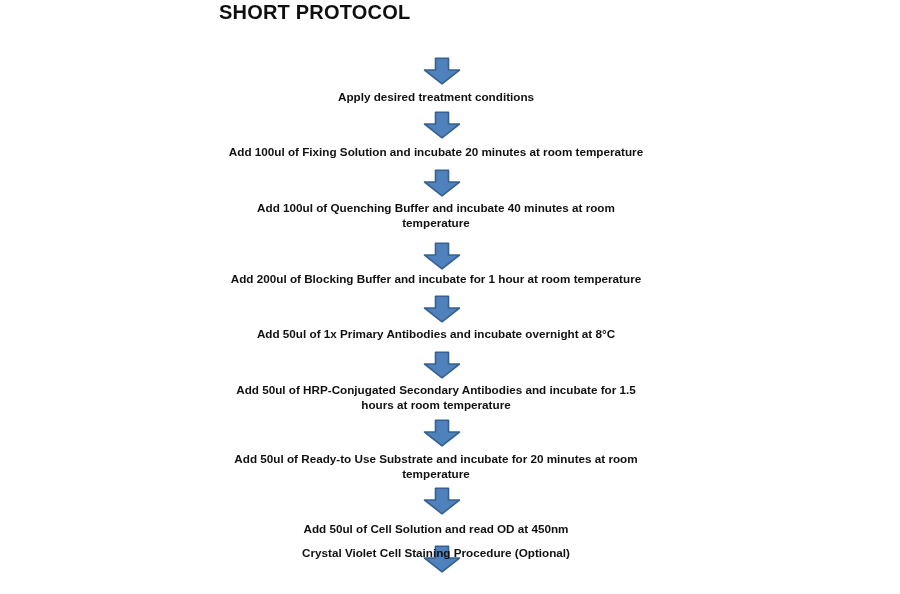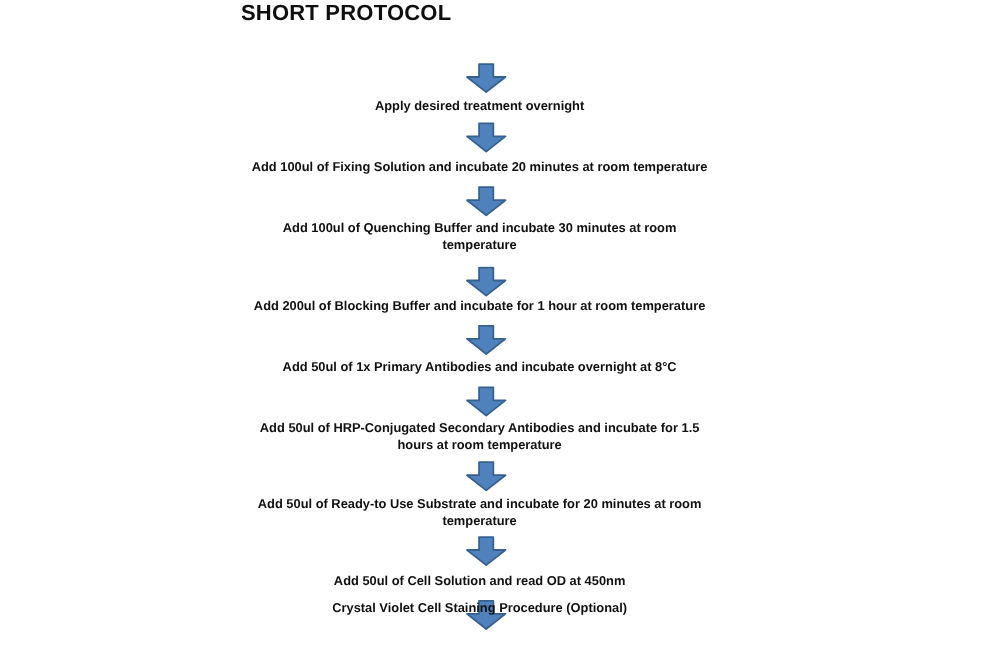--- a/index.html
+++ b/index.html
@@ -68,37 +68,37 @@
 
   <div class="title">SHORT PROTOCOL</div>
 
 
   <div class="arrow a1">
     <svg viewBox="0 0 40 28">
         <path d="M13.5 1.2 H26.5 V13 H37.5 L20 26.8 L2.5 13 H13.5 Z" stroke-width="1.6" stroke-linejoin="round" fill="#4f81bd" stroke="#36618e"></path>
       </svg>
   </div>
 
-  <div class="step s2">Apply desired treatment overnight</div>
+  <div class="step s2">Apply desired treatment conditions</div>
 
   <div class="arrow a2">
     <svg viewBox="0 0 40 28">
         <path d="M13.5 1.2 H26.5 V13 H37.5 L20 26.8 L2.5 13 H13.5 Z" stroke-width="1.6" stroke-linejoin="round" fill="#4f81bd" stroke="#36618e"></path>
       </svg>
   </div>
 
   <div class="step s3">Add 100ul of Fixing Solution and incubate 20 minutes at room temperature</div>
 
   <div class="arrow a3">
     <svg viewBox="0 0 40 28">
         <path d="M13.5 1.2 H26.5 V13 H37.5 L20 26.8 L2.5 13 H13.5 Z" stroke-width="1.6" stroke-linejoin="round" fill="#4f81bd" stroke="#36618e"></path>
       </svg>
   </div>
 
-  <div class="step s4">Add 100ul of Quenching Buffer and incubate 30 minutes at room
+  <div class="step s4">Add 100ul of Quenching Buffer and incubate 40 minutes at room
 temperature</div>
 
   <div class="arrow a4">
     <svg viewBox="0 0 40 28">
         <path d="M13.5 1.2 H26.5 V13 H37.5 L20 26.8 L2.5 13 H13.5 Z" stroke-width="1.6" stroke-linejoin="round" fill="#4f81bd" stroke="#36618e"></path>
       </svg>
   </div>
 
   <div class="step s5">Add 200ul of Blocking Buffer and incubate for 1 hour at room temperature</div>
 

